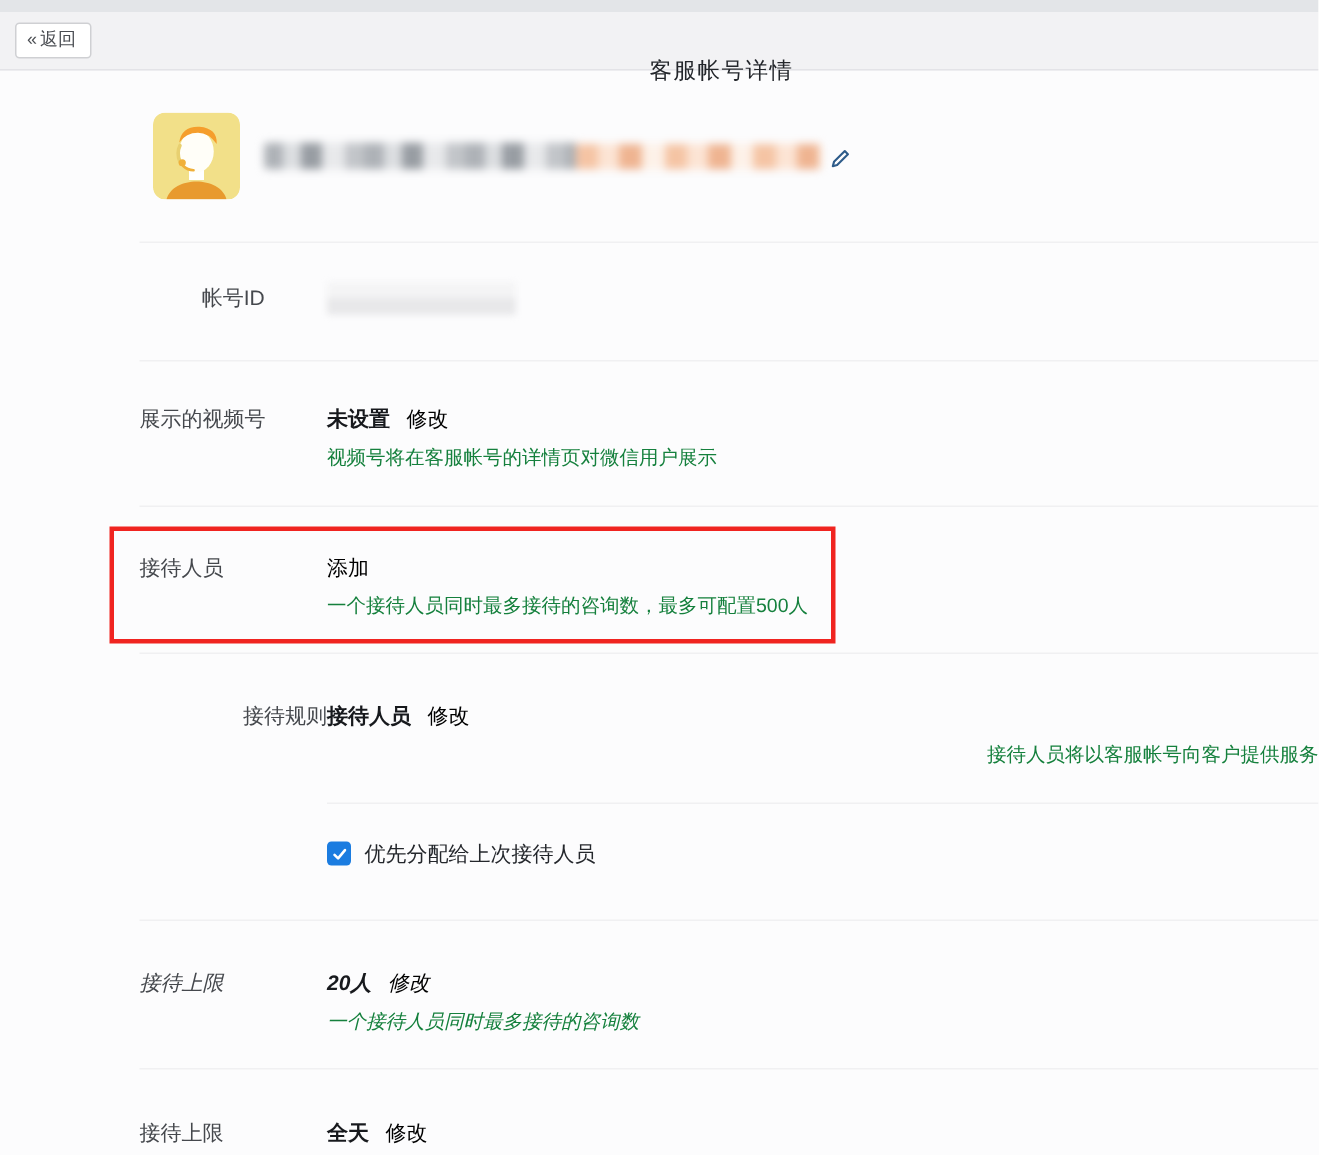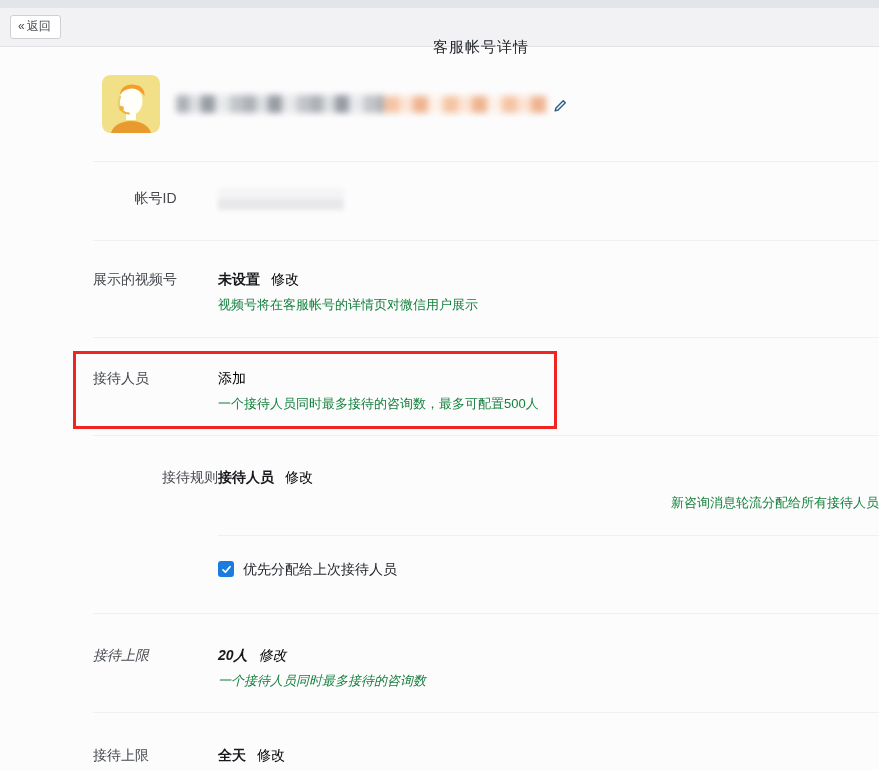--- a/index.html
+++ b/index.html
@@ -146,21 +146,21 @@
   </div>
 
   <div class="row-group">
     <div class="group-top flexrow">
       <div class="row-label">接待规则</div>
       <div class="row-content">
         <div class="value-line">
           <span class="value">接待人员</span>
           <a class="link">修改</a>
         </div>
-        <div class="desc">新咨询消息轮流分配给所有接待人员</div>
+        <div class="desc">接待人员将以客服帐号向客户提供服务</div>
       </div>
     </div>
     <div class="sub-divider"></div>
     <div class="checkbox-line">
       <span class="checkbox">
         <svg width="11" height="11" viewBox="0 0 12 12">
           <polyline points="2.2,6.4 4.8,9 9.8,3" fill="none" stroke="#ffffff" stroke-width="1.9" stroke-linecap="round" stroke-linejoin="round"></polyline>
         </svg>
       </span>
       <span class="checkbox-label">优先分配给上次接待人员</span>

